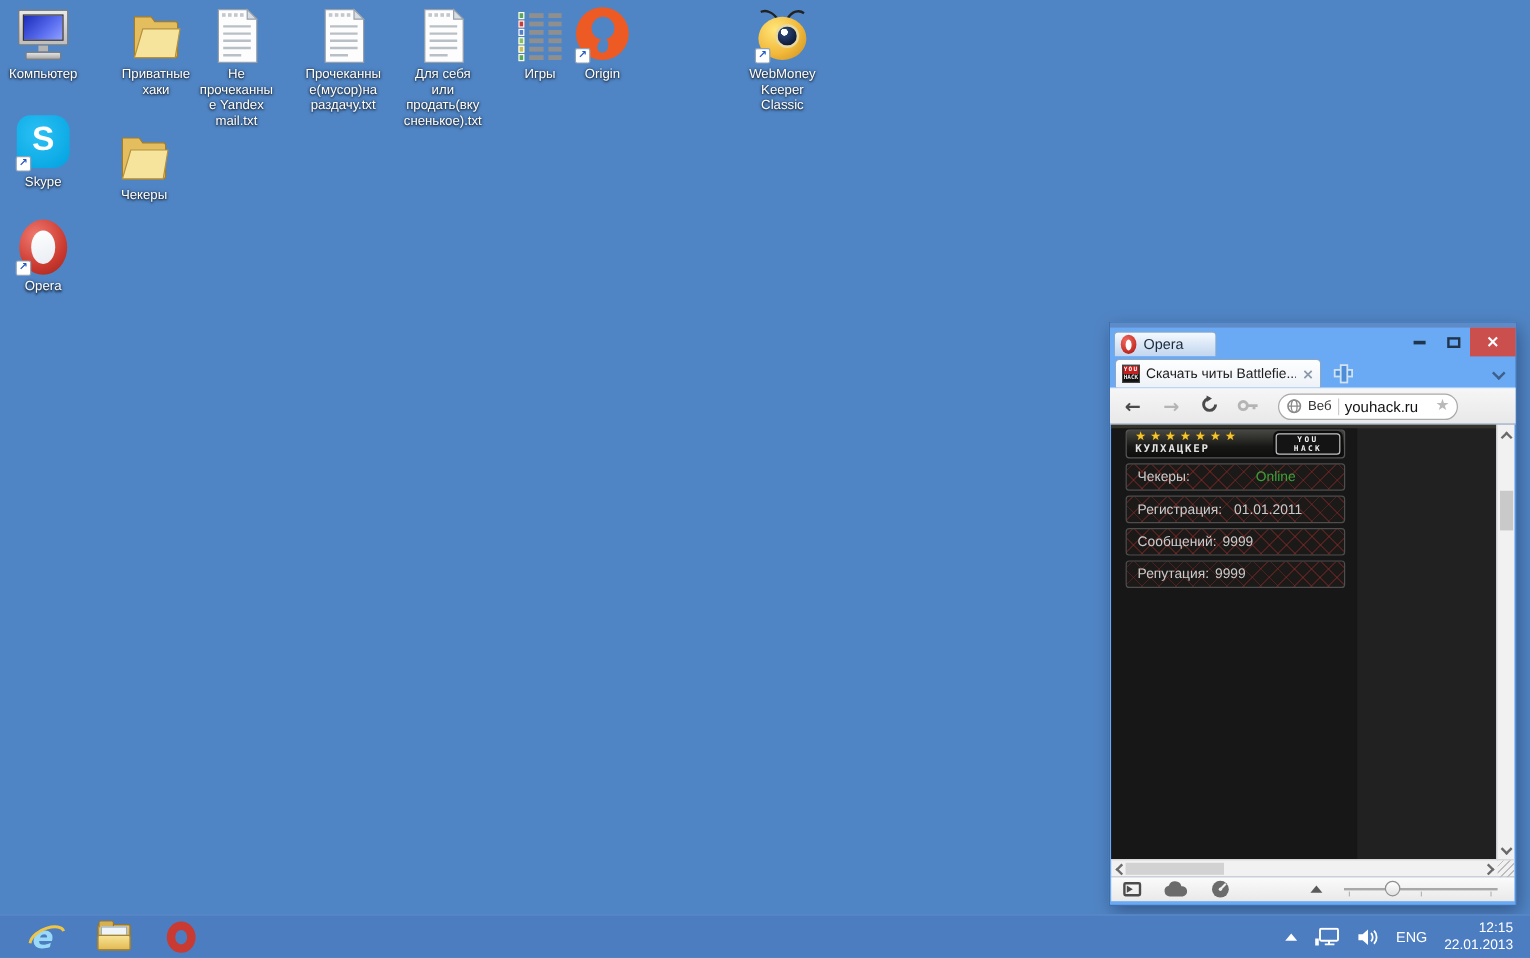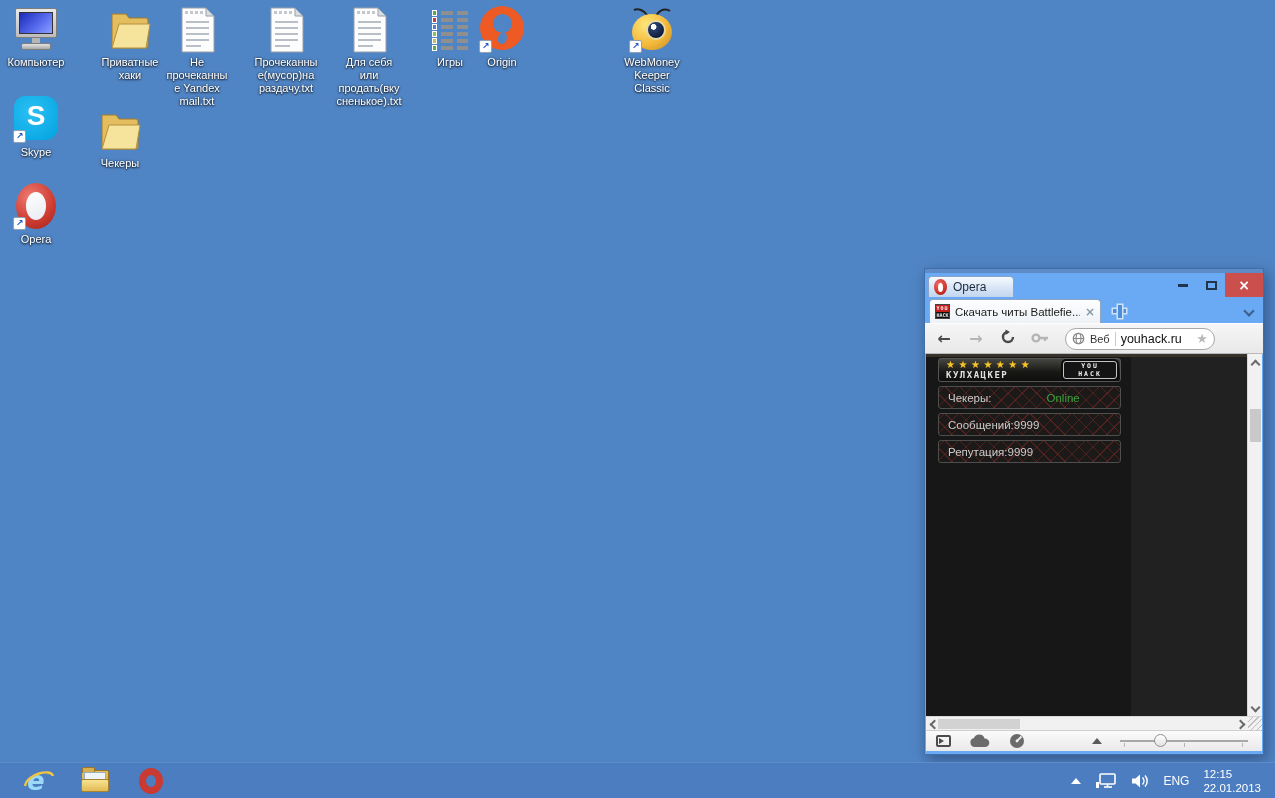--- a/index.html
+++ b/index.html
@@ -94,21 +94,21 @@
   .page .topstrip { height:3px; background:#36332b; }
   .page .leftcol { position:absolute; left:0; top:3px; bottom:0; width:205px; background:#171717; }
   .pbox-wrap { position:absolute; left:12px; top:4px; width:183px; }
   .pbox { height:23px; border:1px solid #4e4e4e; border-radius:3px; margin-bottom:4px; position:relative;
     background:
       repeating-linear-gradient(45deg, transparent 0 9px, rgba(160,45,40,.38) 9px 10px),
       repeating-linear-gradient(-45deg, transparent 0 9px, rgba(160,45,40,.38) 9px 10px),
       #1c1a19;
     display:flex; align-items:center; padding-left:9px; }
   .pbox .pl { font-size:11.5px; color:#cbcbcb; }
-  .pbox .pv { font-size:11.5px; color:#cbcbcb; }
+  .pbox .pv { font-size:11.5px; color:#cbcbcb; margin-left:5px; }
   .pbox .pv.green { color:#3aa23a; margin-left:55px; }
   .pbox .pv.date { margin-left:10px; }
   .phdr { height:24px; border:1px solid #565656; border-radius:3px; margin-bottom:4px; position:relative;
     background:linear-gradient(#454540,#171715 60%,#0e0e0c); overflow:hidden; }
   .phdr .stars { position:absolute; left:7px; top:0px; font-size:10px; letter-spacing:3.5px; color:#f6c62d; font-family:"DejaVu Sans",sans-serif; text-shadow:0 0 1px #7a5a00; }
   .phdr .brand { position:absolute; left:7px; bottom:1px; font-size:9px; font-weight:bold; letter-spacing:1.5px; color:#e3e3e3; font-family:"DejaVu Sans Mono",monospace; }
   .phdr .badge { position:absolute; right:3px; top:2px; bottom:2px; width:54px; background:#141414; border:1px solid #c4c4c4; border-radius:3px;
     box-shadow:0 0 0 2px #0c0c0c; display:flex; flex-direction:column; align-items:center; justify-content:center; }
   .phdr .badge span { font-size:6.5px; line-height:8px; font-weight:bold; letter-spacing:2px; color:#f2f2f2; font-family:"DejaVu Sans Mono",monospace; }
 
@@ -145,21 +145,21 @@
   .tb-icon { margin-left:22px; width:34px; height:30px; display:flex; align-items:center; justify-content:center; cursor:pointer; }
   .tb-folder { width:28px; height:22px; position:relative; }
   .tb-folder .back { position:absolute; left:0; top:0; width:28px; height:22px; background:linear-gradient(#e8c35f,#cfa23f); border:1px solid #9a762a; border-radius:2px; }
   .tb-folder .back::before { content:""; position:absolute; left:0; top:-4px; width:11px; height:5px; background:#d9b04e; border:1px solid #9a762a; border-bottom:none; border-radius:2px 2px 0 0; }
   .tb-folder .paper { position:absolute; left:3px; top:2px; width:22px; height:8px; background:#eef4f8; border:1px solid #9ab0c0; }
   .tb-folder .front { position:absolute; left:0; bottom:0; width:28px; height:13px; background:linear-gradient(#f7e292,#e3bb55); border:1px solid #a88430; border-radius:2px 2px 2px 2px; }
   .tb-opera { width:24px; height:26px; border-radius:50%; border:7px solid #c93a32; }
   .tray { margin-left:auto; display:flex; align-items:center; gap:14px; padding-right:14px; color:#fff; }
   .tray .tri { width:0; height:0; border-left:5px solid transparent; border-right:5px solid transparent; border-bottom:6px solid #fff; cursor:pointer; }
   .tray .lang { font-size:12px; cursor:pointer; }
-  .clock { text-align:left; font-size:11.5px; line-height:14px; cursor:default; }
+  .clock { text-align:right; font-size:11.5px; line-height:14px; cursor:default; }
   .tray svg { cursor:pointer; display:block; }
 </style>
 </head>
 <body>
 
 <div class="dicon" style="left:-6px; top:6px;">
   <div class="glyph ic-computer">
     <div class="mon"></div>
       <div class="scr"></div>
       <div class="stand"></div>
@@ -423,20 +423,24 @@
           <div class="badge">
             <span>YOU</span>
             <span>HACK</span>
           </div>
         </div>
         <div class="pbox">
           <span class="pl">Чекеры:</span>
           <span class="pv green">Online</span>
         </div>
         <div class="pbox">
+          <span class="pl">Регистрация:</span>
+          <span class="pv date">01.01.2011</span>
+        </div>
+        <div class="pbox">
           <span class="pl">Сообщений:</span>
           <span class="pv">9999</span>
         </div>
         <div class="pbox">
           <span class="pl">Репутация:</span>
           <span class="pv">9999</span>
         </div>
       </div>
     </div>
     <div class="vscroll">

